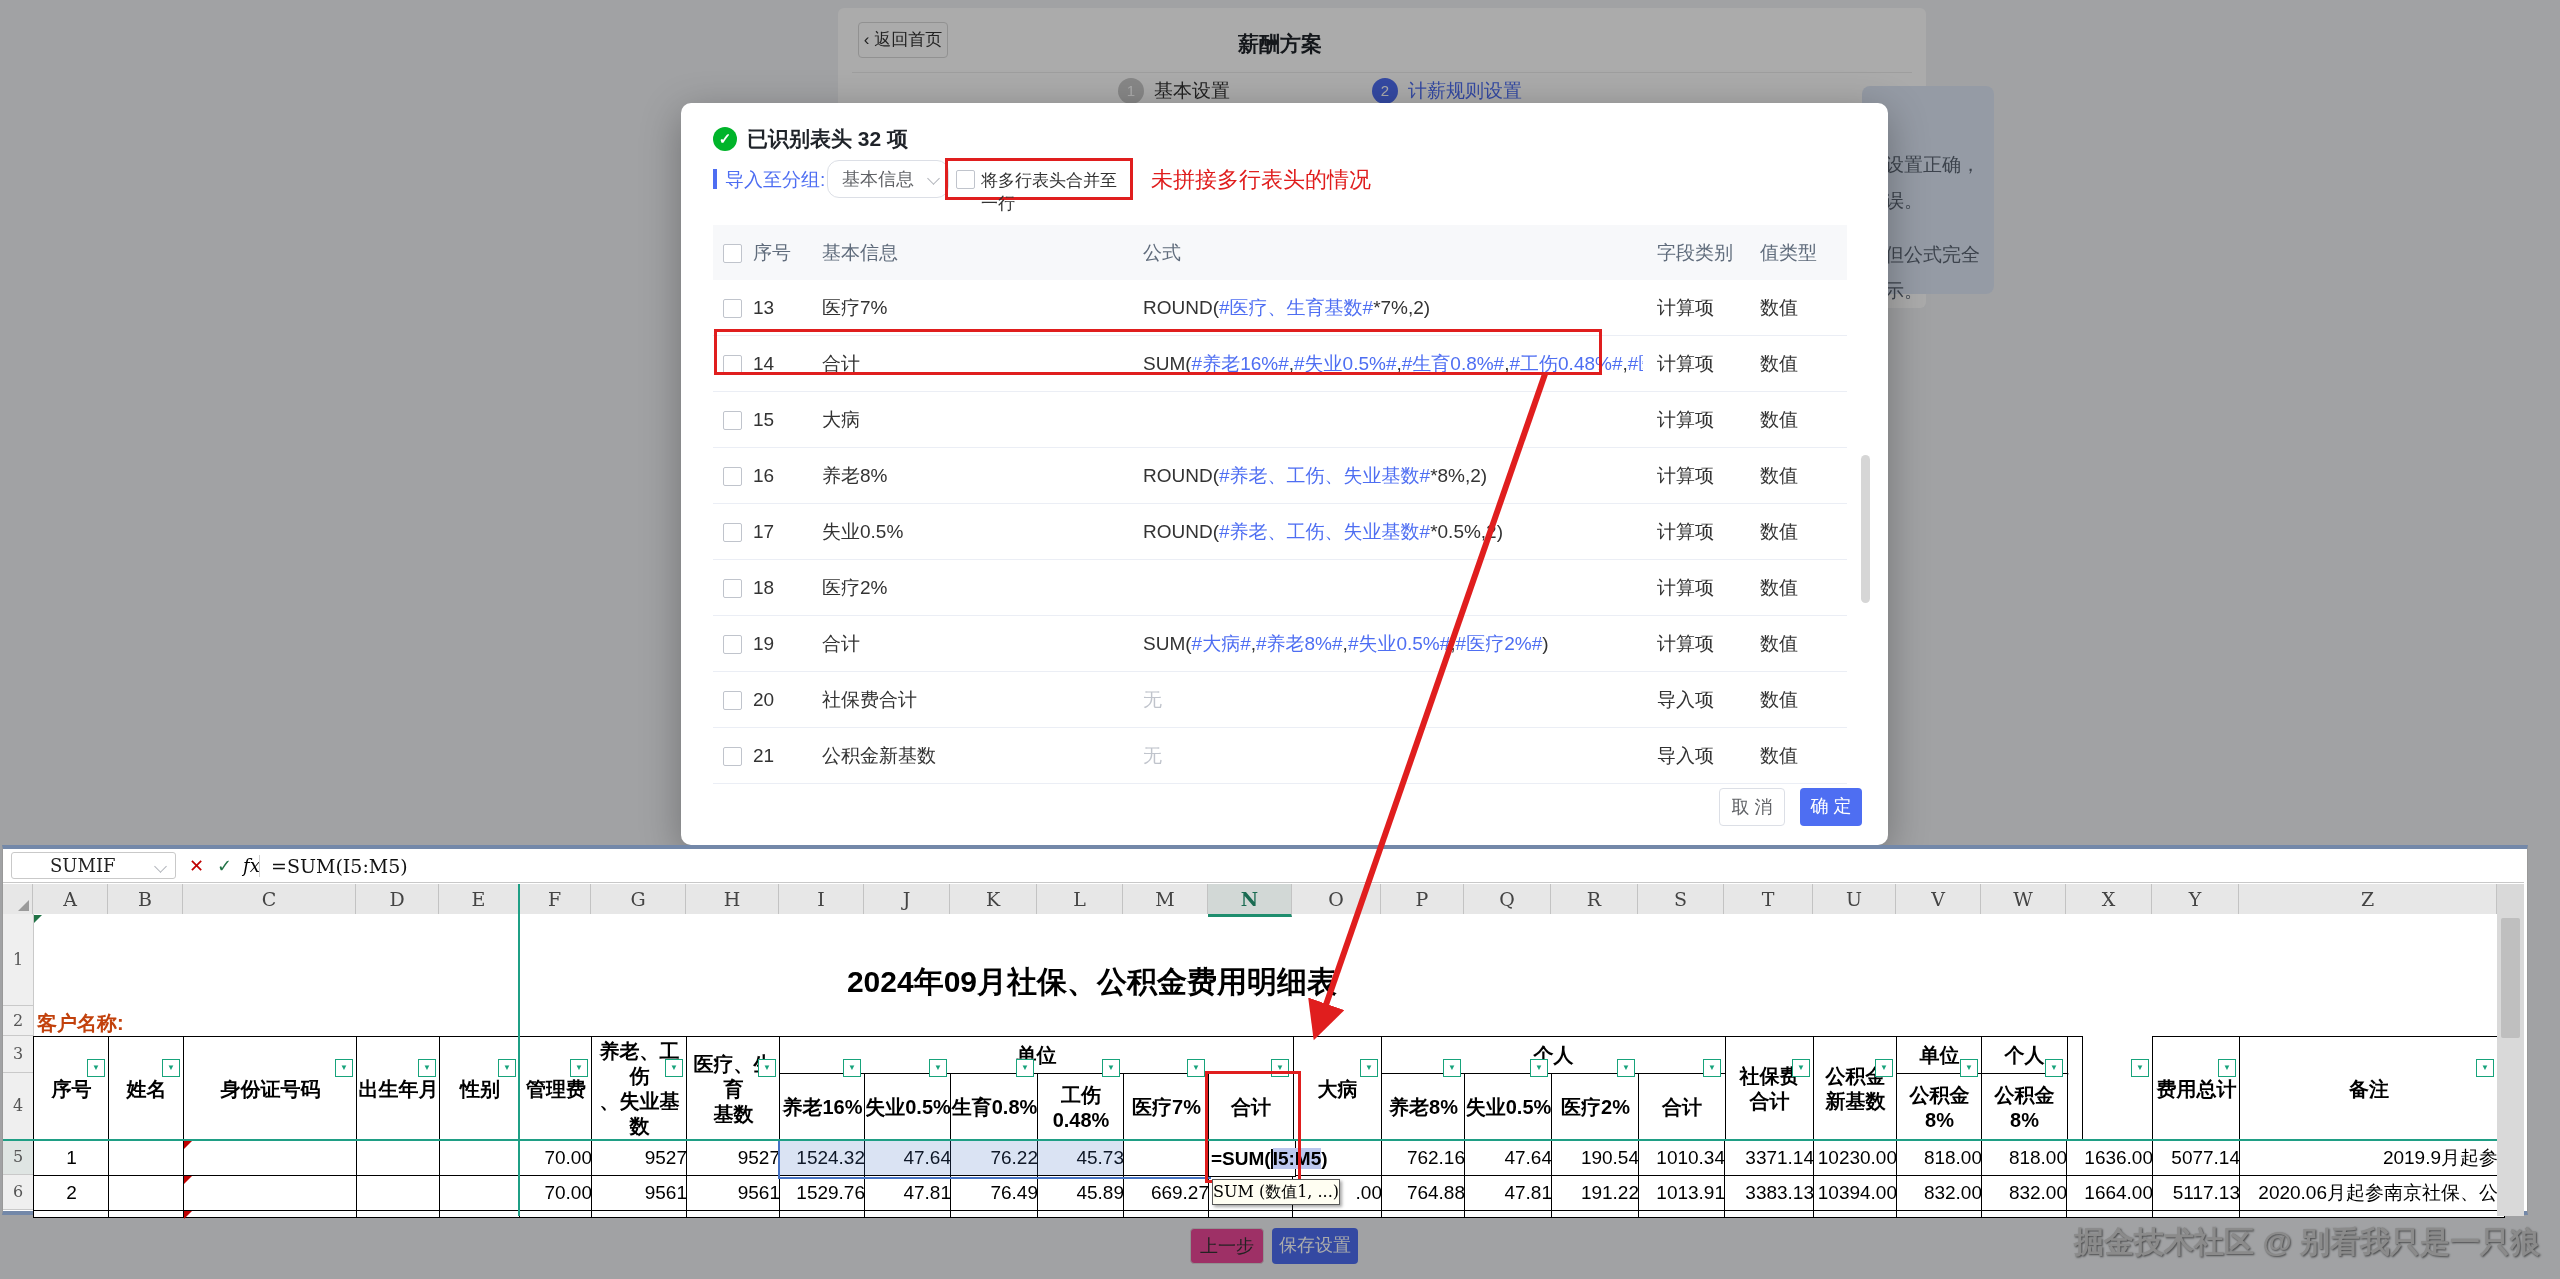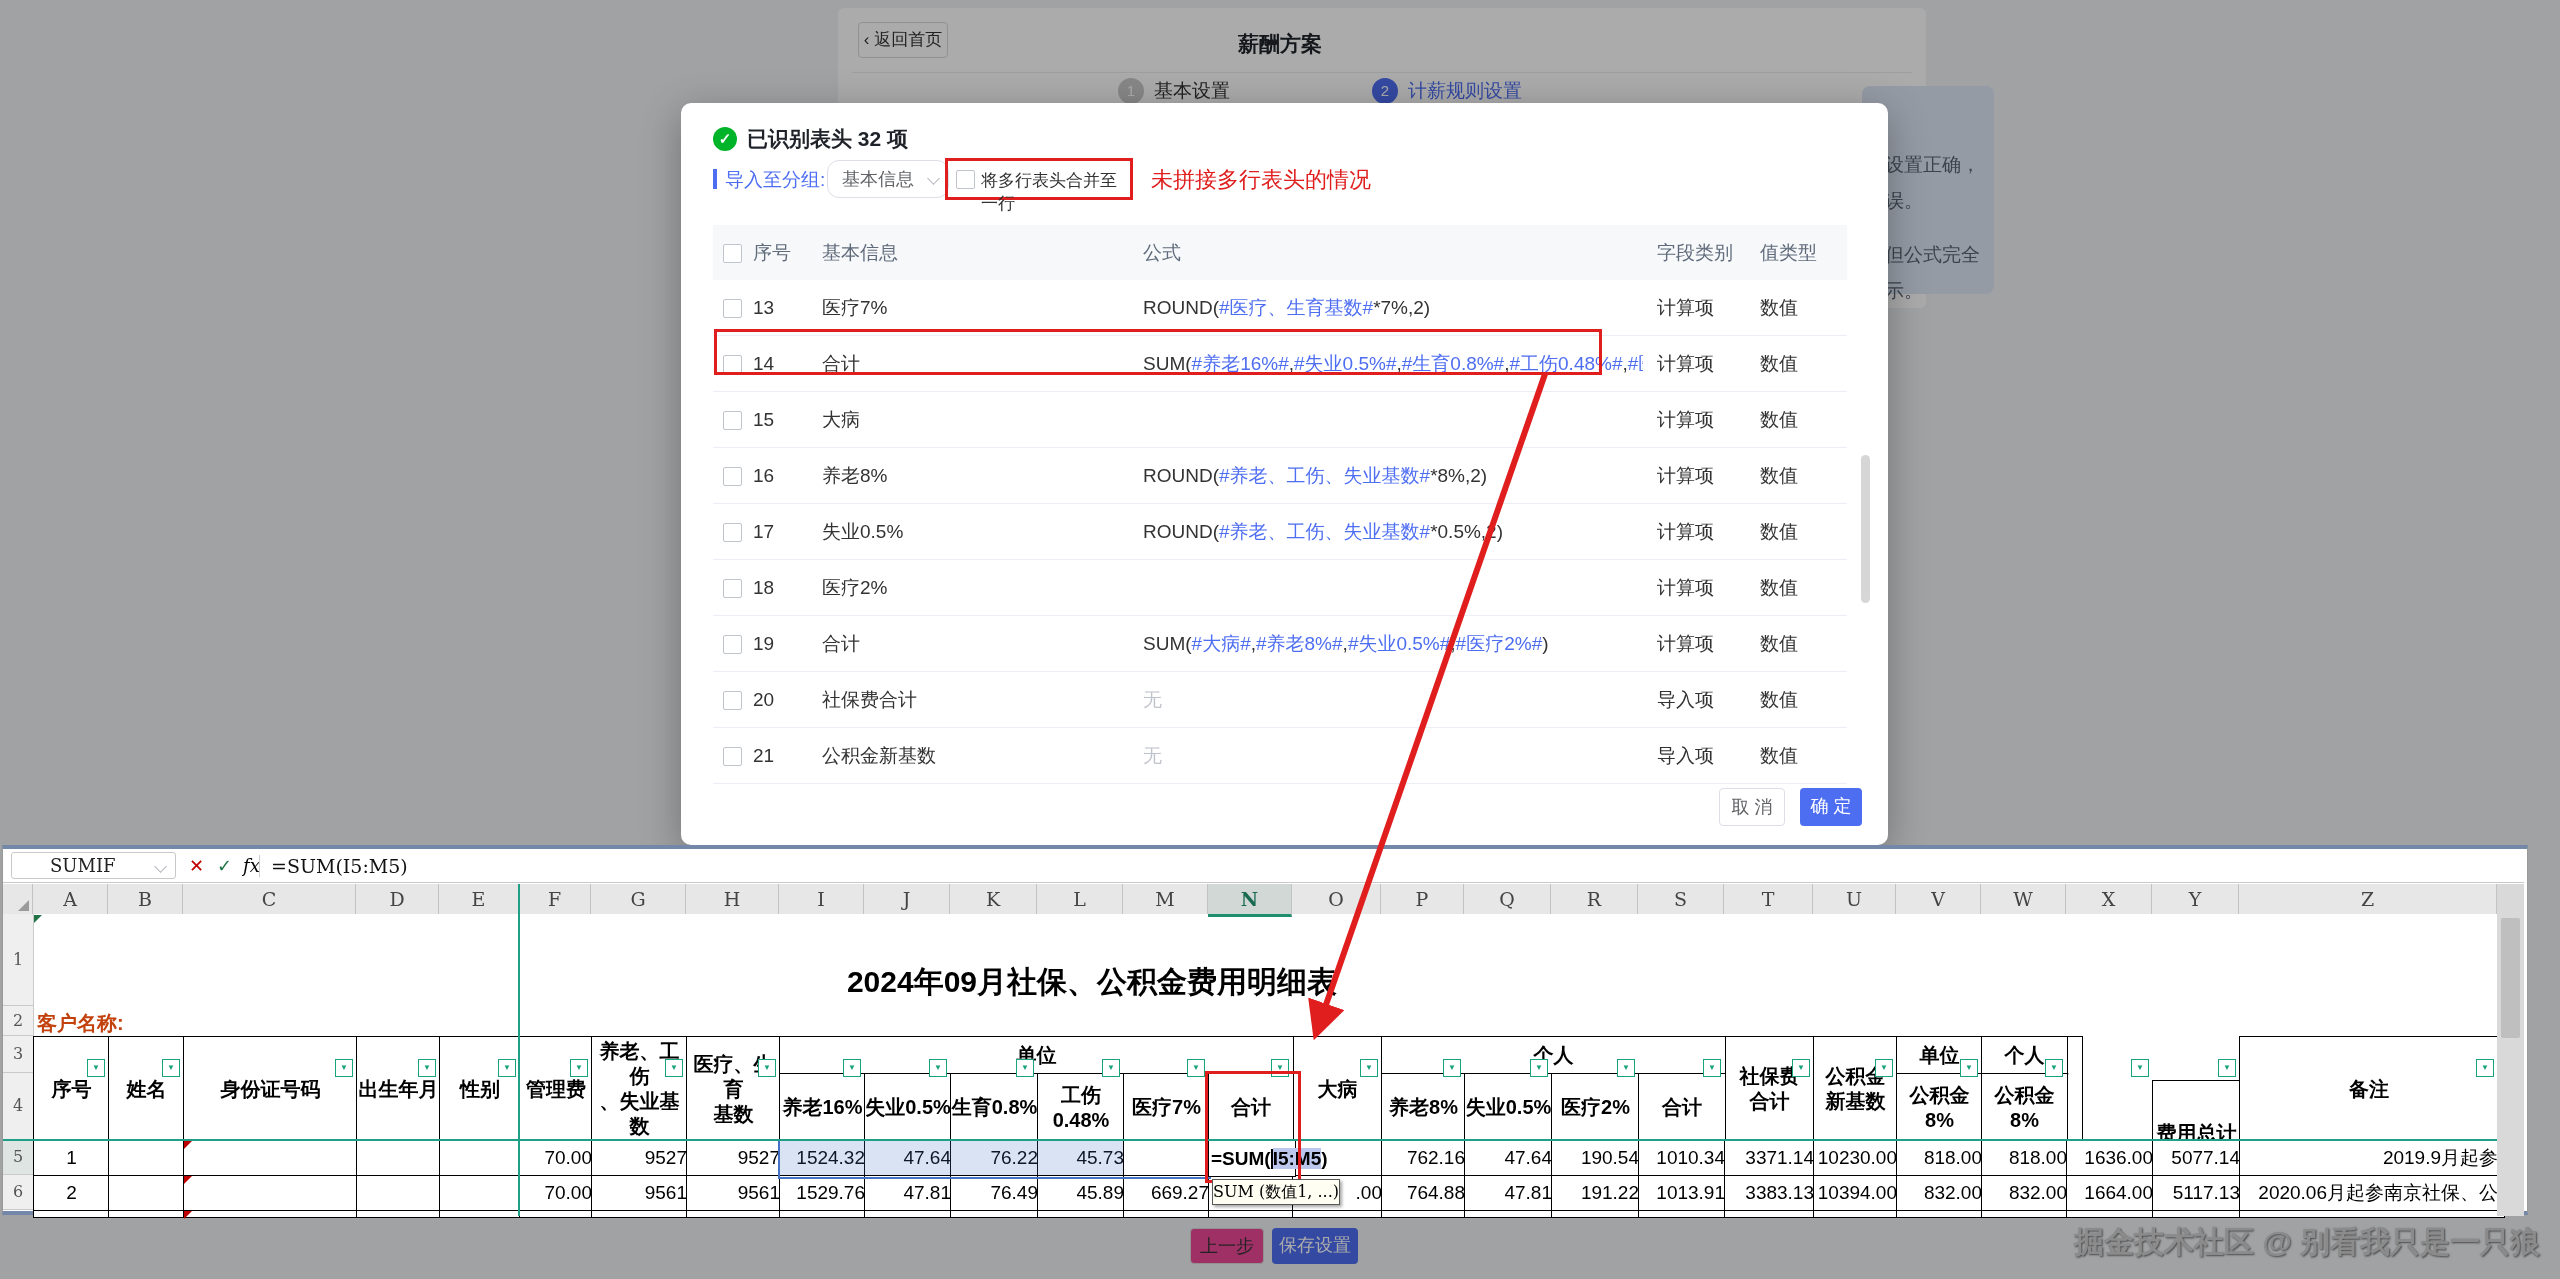--- a/index.html
+++ b/index.html
@@ -290,21 +290,21 @@
 、失业基数</div>
       <div class="hcell" style="left: 683px; top: 122px; width: 93px; height: 104px;">医疗、生育
 基数</div>
       <div class="hcell" style="left: 1289px; top: 122px; width: 89px; height: 104px;">大病</div>
       <div class="hcell" style="left: 1721px; top: 122px; width: 89px; height: 104px;">社保费
 合计</div>
       <div class="hcell" style="left: 1810px; top: 122px; width: 83px; height: 104px;">公积金
 新基数</div>
       <div class="hcell" style="left: 1992px; top: 122px; width: 86px; height: 104px;">公积金
 合计</div>
-      <div class="hcell" style="left: 2149px; top: 122px; width: 87px; height: 104px; margin-top: 44px;">费用总计</div>
+      <div class="hcell" style="left: 2149px; top: 122px; width: 87px; height: 104px;">费用总计</div>
       <div class="hcell" style="left: 2236px; top: 122px; width: 258px; height: 104px;">备注</div>
       <div class="hcell" style="left: 776px; top: 122px; width: 513px; height: 37px;">单位</div>
       <div class="hcell" style="left: 1378px; top: 122px; width: 343px; height: 37px;">个人</div>
       <div class="hcell" style="left: 1893px; top: 122px; width: 85px; height: 37px;">单位</div>
       <div class="hcell" style="left: 1978px; top: 122px; width: 85px; height: 37px;">个人</div>
       <div class="hcell" style="left: 776px; top: 159px; width: 85px; height: 67px;">养老16%</div>
       <div class="hcell" style="left: 861px; top: 159px; width: 86px; height: 67px;">失业0.5%</div>
       <div class="hcell" style="left: 947px; top: 159px; width: 87px; height: 67px;">生育0.8%</div>
       <div class="hcell" style="left: 1034px; top: 159px; width: 86px; height: 67px;">工伤0.48%</div>
       <div class="hcell" style="left: 1120px; top: 159px; width: 85px; height: 67px;">医疗7%</div>

